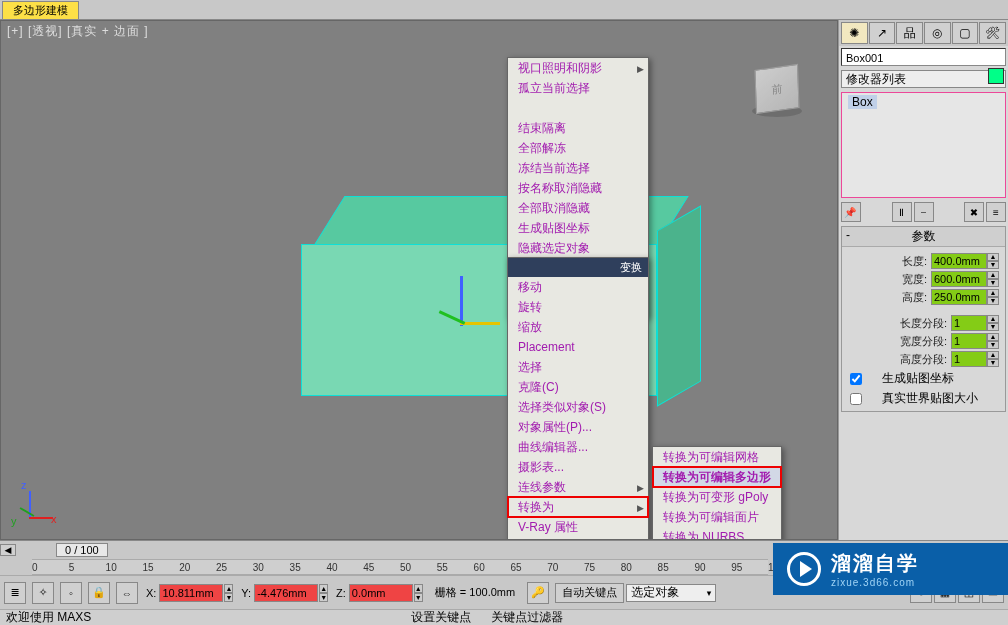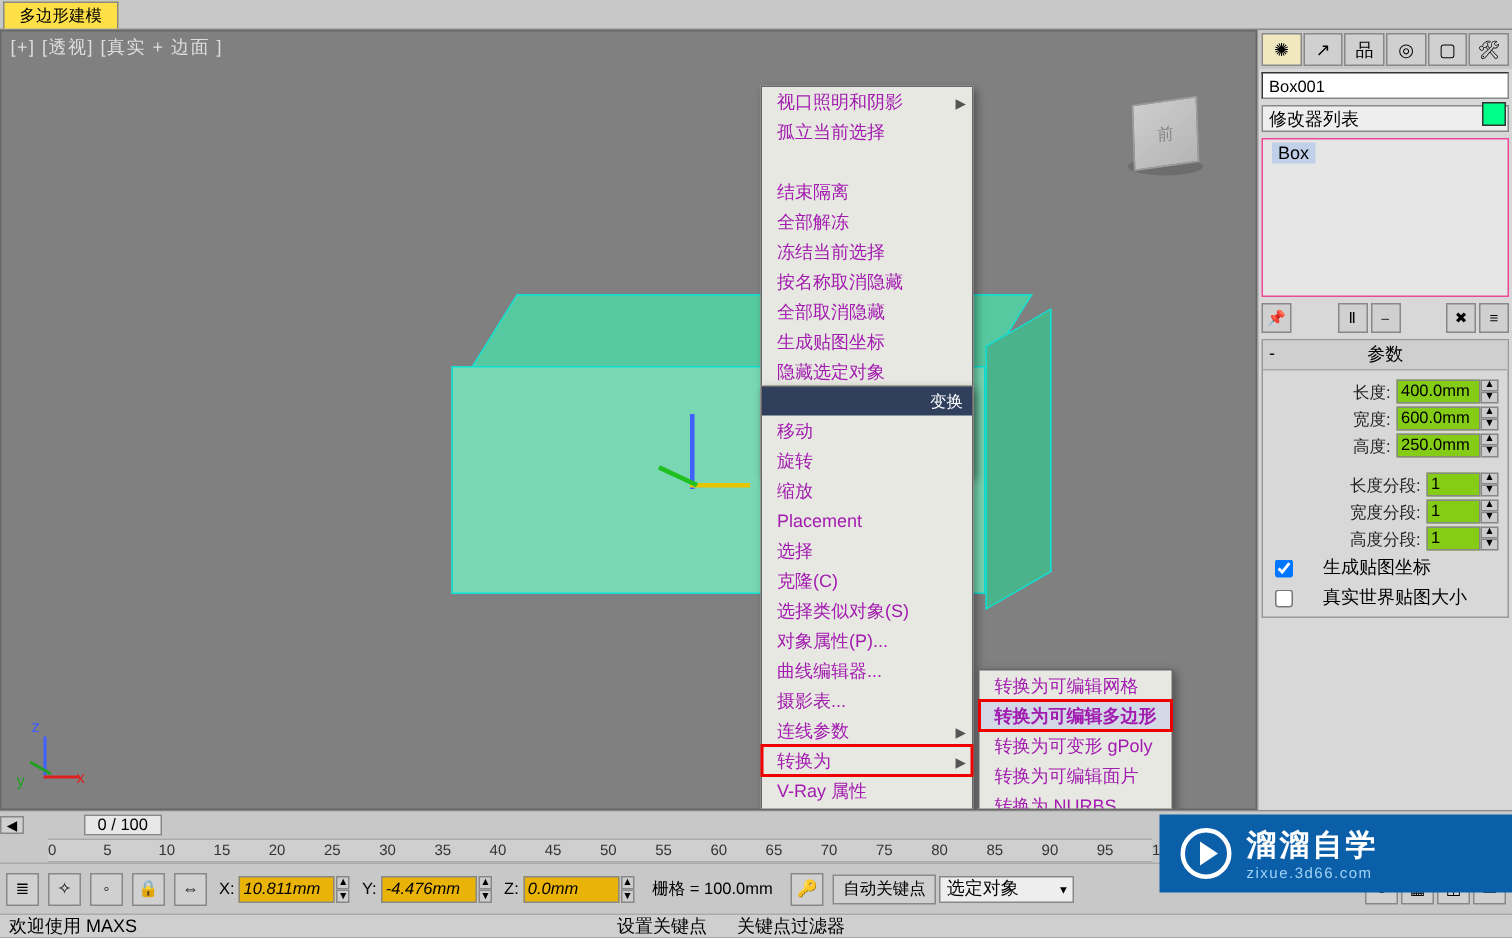--- a/index.html
+++ b/index.html
@@ -65,21 +65,21 @@
     
     .bottom { position:absolute; left:0; right:0; bottom:0; height:85px; background:#c8c8c8; border-top:1px solid #888; }
     .slider-row { height:18px; display:flex; align-items:center; background:#c8c8c8; }
     .slider-row .frame-ind { background:#e8e8e8; border:1px solid #888; padding:0 8px; font-size:11px; margin-left:40px; }
     .ticks { height:16px; background:#cfcfcf; border-top:1px solid #aaa; border-bottom:1px solid #aaa; display:flex; align-items:flex-end; padding:0 36px; position:relative; margin-left:32px; margin-right:240px; }
     .ticks span { font-size:10px; color:#333; position:absolute; bottom:1px; }
     .ctrl-row { height:34px; display:flex; align-items:center; padding:0 4px; gap:6px; border-top:1px solid #aaa; }
     .tool-btn { width:22px; height:22px; background:#d0d0d0; border:1px solid #888; display:flex; align-items:center; justify-content:center; font-size:11px; }
     .coord { display:flex; align-items:center; gap:1px; }
     .coord .lbl { font-size:11px; padding:0 2px; }
-    .coord input { width:64px; height:18px; font-size:11px; border:1px solid #888; background:#eab308; padding:0 2px;font-style:italic; }
+    .coord input { width:64px; height:18px; font-size:11px; border:1px solid #888; background:#ef4444; padding:0 2px; }
     .grid-txt { font-size:11px; padding:0 6px; }
     .autokey { display:flex; align-items:center; gap:2px; }
     .key-btn { height:20px; padding:0 6px; background:#d0d0d0; border:1px solid #888; font-size:11px; display:flex; align-items:center; }
     .status-row { height:16px; display:flex; align-items:center; padding:0 6px; font-size:11px; background:#cfcfcf; border-top:1px solid #aaa; }
     .sel-dd { width:90px; height:18px; background:#eee; border:1px solid #888; font-size:11px; padding:0 4px; display:flex; align-items:center; justify-content:space-between; }
     .watermark { position:absolute; right:0; bottom:30px; width:235px; height:52px; background:#0a5fa8; display:flex; align-items:center; gap:10px; padding:0 14px; z-index:50;}
     .watermark .play { width:34px; height:34px; border:3px solid #fff; border-radius:50%; display:flex; align-items:center; justify-content:center; }
     .watermark .play:before { content:""; border-left:12px solid #fff; border-top:8px solid transparent; border-bottom:8px solid transparent; margin-left:3px; }
     .watermark .txt1 { color:#fff; font-size:20px; font-weight:bold; letter-spacing:2px; }
     .watermark .txt2 { color:#9fd3f5; font-size:10px; letter-spacing:1px; }

